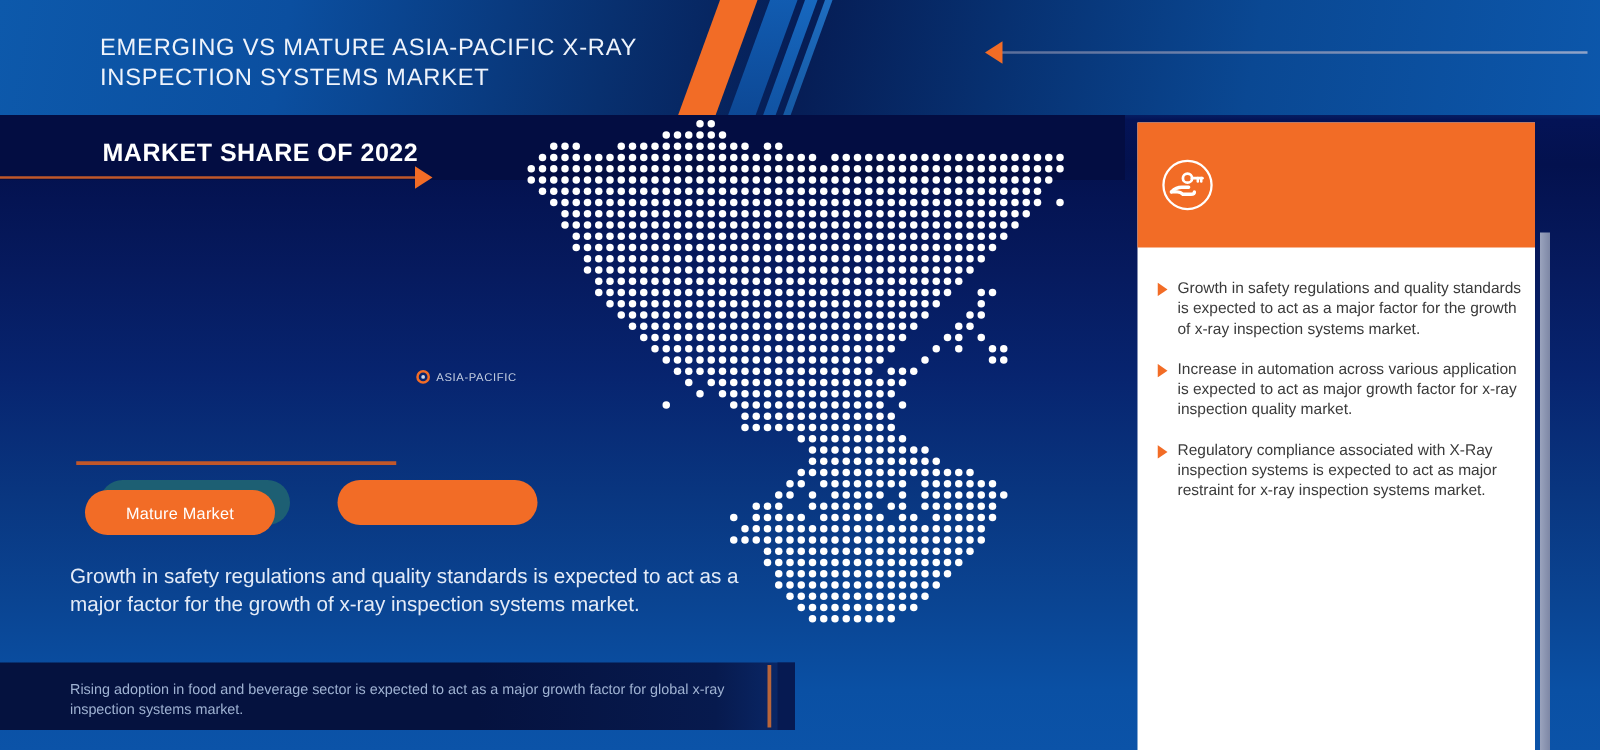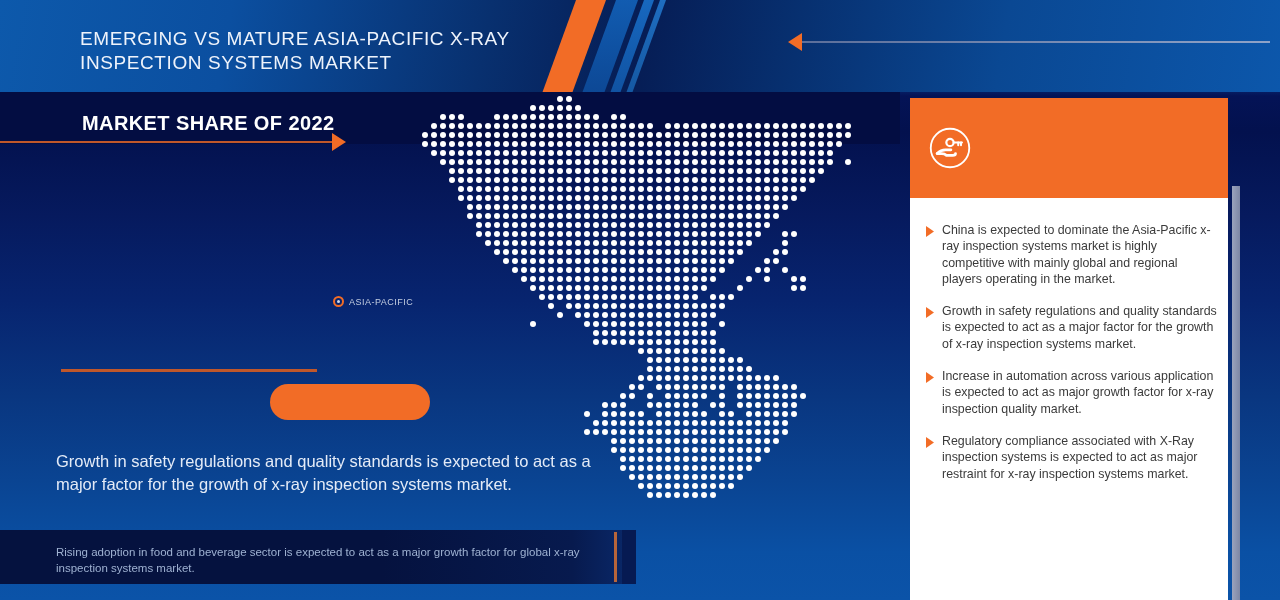--- a/index.html
+++ b/index.html
@@ -1299,20 +1299,26 @@
       <div class="dot" style="left: 710px; top: 492px; background: rgb(255, 255, 255);"></div>
     </div>
 
   <div class="region-tag">
     <span class="bullseye"></span>
     <span>ASIA-PACIFIC</span>
   </div>
 
   <div class="mst-rule"></div>
 
+  <div class="pill-wrap" id="pill-mature">
+    <div class="pill-shadow"></div>
+    <div class="pill-main">
+      <span>Mature Market</span>
+    </div>
+  </div>
 
   <div class="pill-wrap" id="pill-emerging">
     <div class="pill-shadow"></div>
   </div>
 
   <div class="body-para">Growth in safety regulations and quality standards is expected to act as a major factor for the growth of x-ray inspection systems market.</div>
 
   <div class="bottom-strip"></div>
   <div class="strip-accent2"></div>
   <div class="strip-accent"></div>
@@ -1329,28 +1335,20 @@
         <path d="M10 30 h5 q3 0 5 2 h7 q3 0 3 -2" fill="none" stroke="#ffffff" stroke-width="3" stroke-linecap="round"></path>
         <circle cx="24" cy="18" r="4" fill="none" stroke="#ffffff" stroke-width="2.4"></circle>
         <path d="M28 18 h9" stroke="#ffffff" stroke-width="2.4" stroke-linecap="round"></path>
         <path d="M33 18 v3" stroke="#ffffff" stroke-width="2.2" stroke-linecap="round"></path>
         <path d="M36 18 v3" stroke="#ffffff" stroke-width="2.2" stroke-linecap="round"></path>
       </svg>
     </span>
   </div>
 
   <div class="bullets" id="bullets">
-      <div class="bullet">
-        <div class="bullet-mark">
-          <svg width="9" height="11" viewBox="0 0 9 11">
-            <path d="M0 0 L8 5.5 L0 11 Z" fill="#f26c26"></path>
-          </svg>
-        </div>
-        <div class="bullet-text">China is expected to dominate the Asia-Pacific x-ray inspection systems market is highly competitive with mainly global and regional players operating in the market.</div>
-      </div>
       <div class="bullet">
         <div class="bullet-mark">
           <svg width="9" height="11" viewBox="0 0 9 11">
             <path d="M0 0 L8 5.5 L0 11 Z" fill="#f26c26"></path>
           </svg>
         </div>
         <div class="bullet-text">Growth in safety regulations and quality standards is expected to act as a major factor for the growth of x-ray inspection systems market.</div>
       </div>
       <div class="bullet">
         <div class="bullet-mark">

